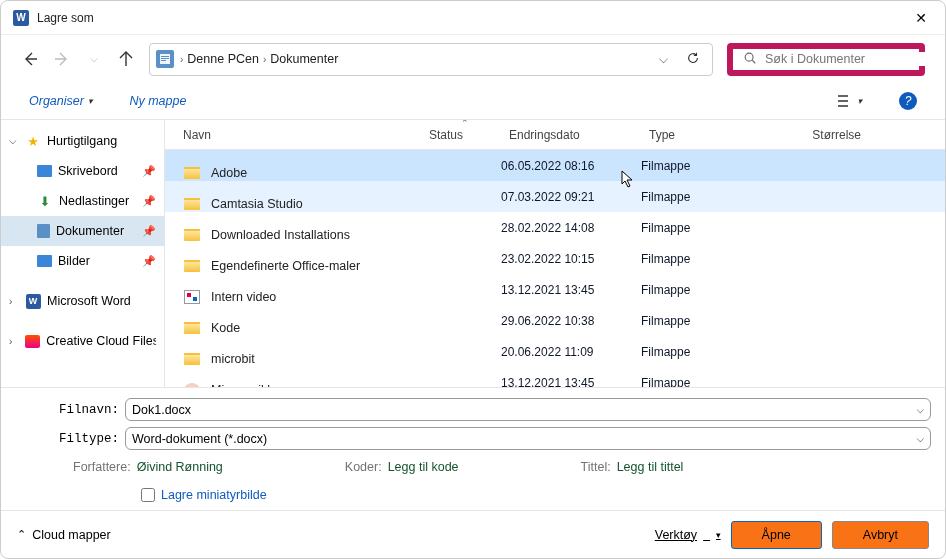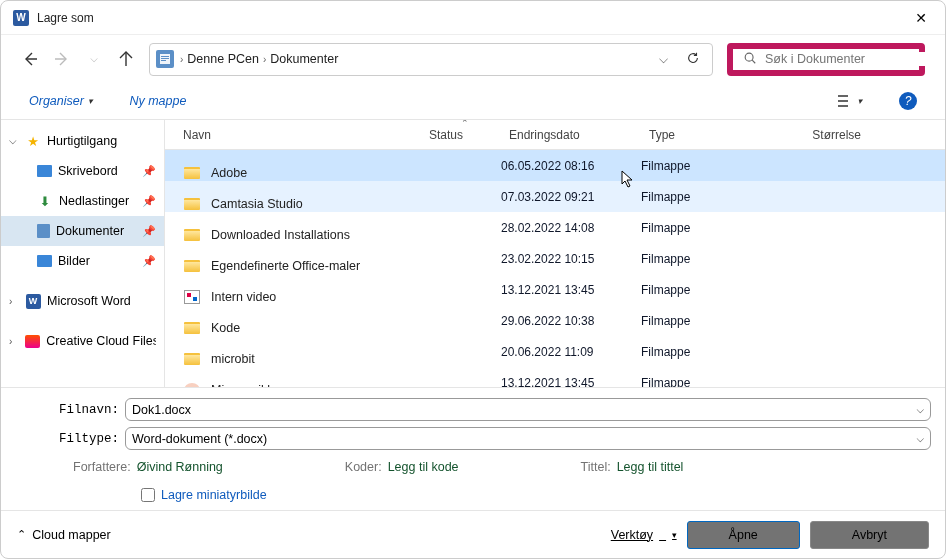--- a/index.html
+++ b/index.html
@@ -79,21 +79,21 @@
 .meta-row .gap { width: 110px; }
 .check-row { display: flex; align-items: center; margin-top: 14px; padding-left: 126px; gap: 6px; font-size: 12.5px; }
 .check-row input { width: 14px; height: 14px; }
 .check-row label { color: #0f5bbd; cursor: pointer; }
 
 
 .footer { height: 48px; border-top: 1px solid #e5e5e5; display: flex; align-items: center; padding: 0 16px; gap: 10px; }
 .footer .hide { display: inline-flex; align-items: center; gap: 6px; font-size: 12.5px; cursor: pointer; }
 .footer .spacer { flex: 1; }
 .footer .tools { font-size: 12.5px; cursor: pointer; display: inline-flex; align-items: center; gap: 6px; text-decoration: underline; }
-.footer button { height: 28px; padding: 0 41px; font-size: 12.5px; border: 1px solid #888; background: #737373; border-radius: 3px; cursor: pointer; }
+.footer button { height: 28px; padding: 0 30px; font-size: 12.5px; border: 1px solid #888; background: #f97316; border-radius: 3px; cursor: pointer; }
 .footer button.primary { border: 1px solid #0067c0; color: #000; }
 </style>
 </head>
 <body>
 
 <div class="titlebar">
   <span class="word-icon">W</span>
   <span class="title">Lagre som</span>
   <span class="spacer"></span>
   <span class="close">✕</span>

